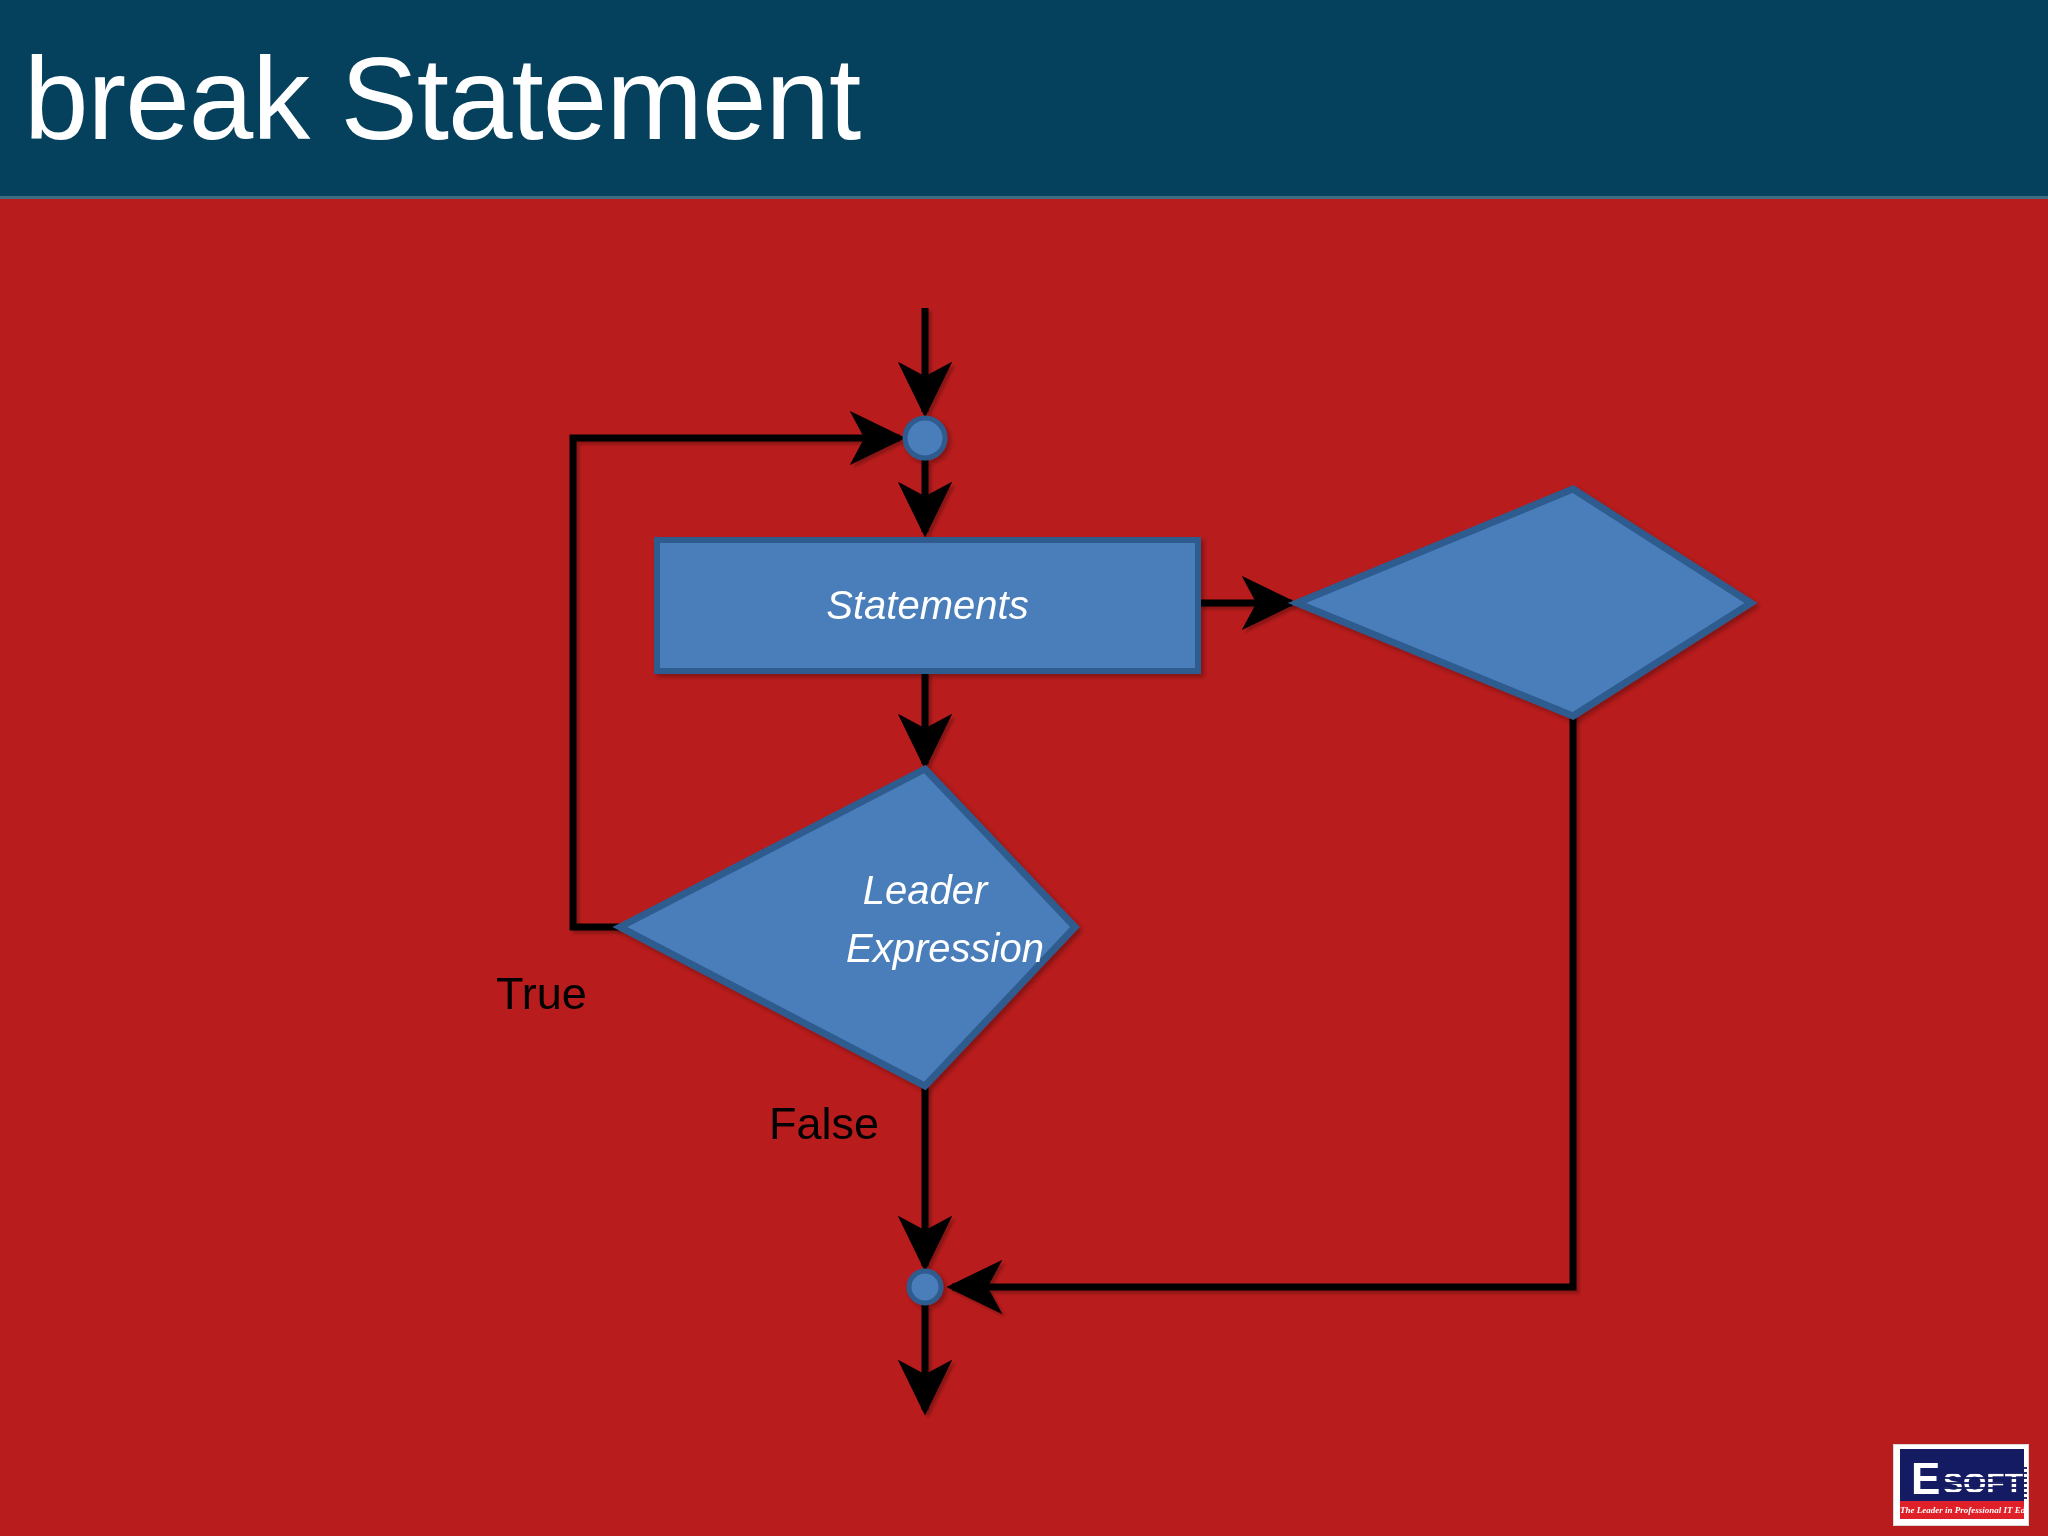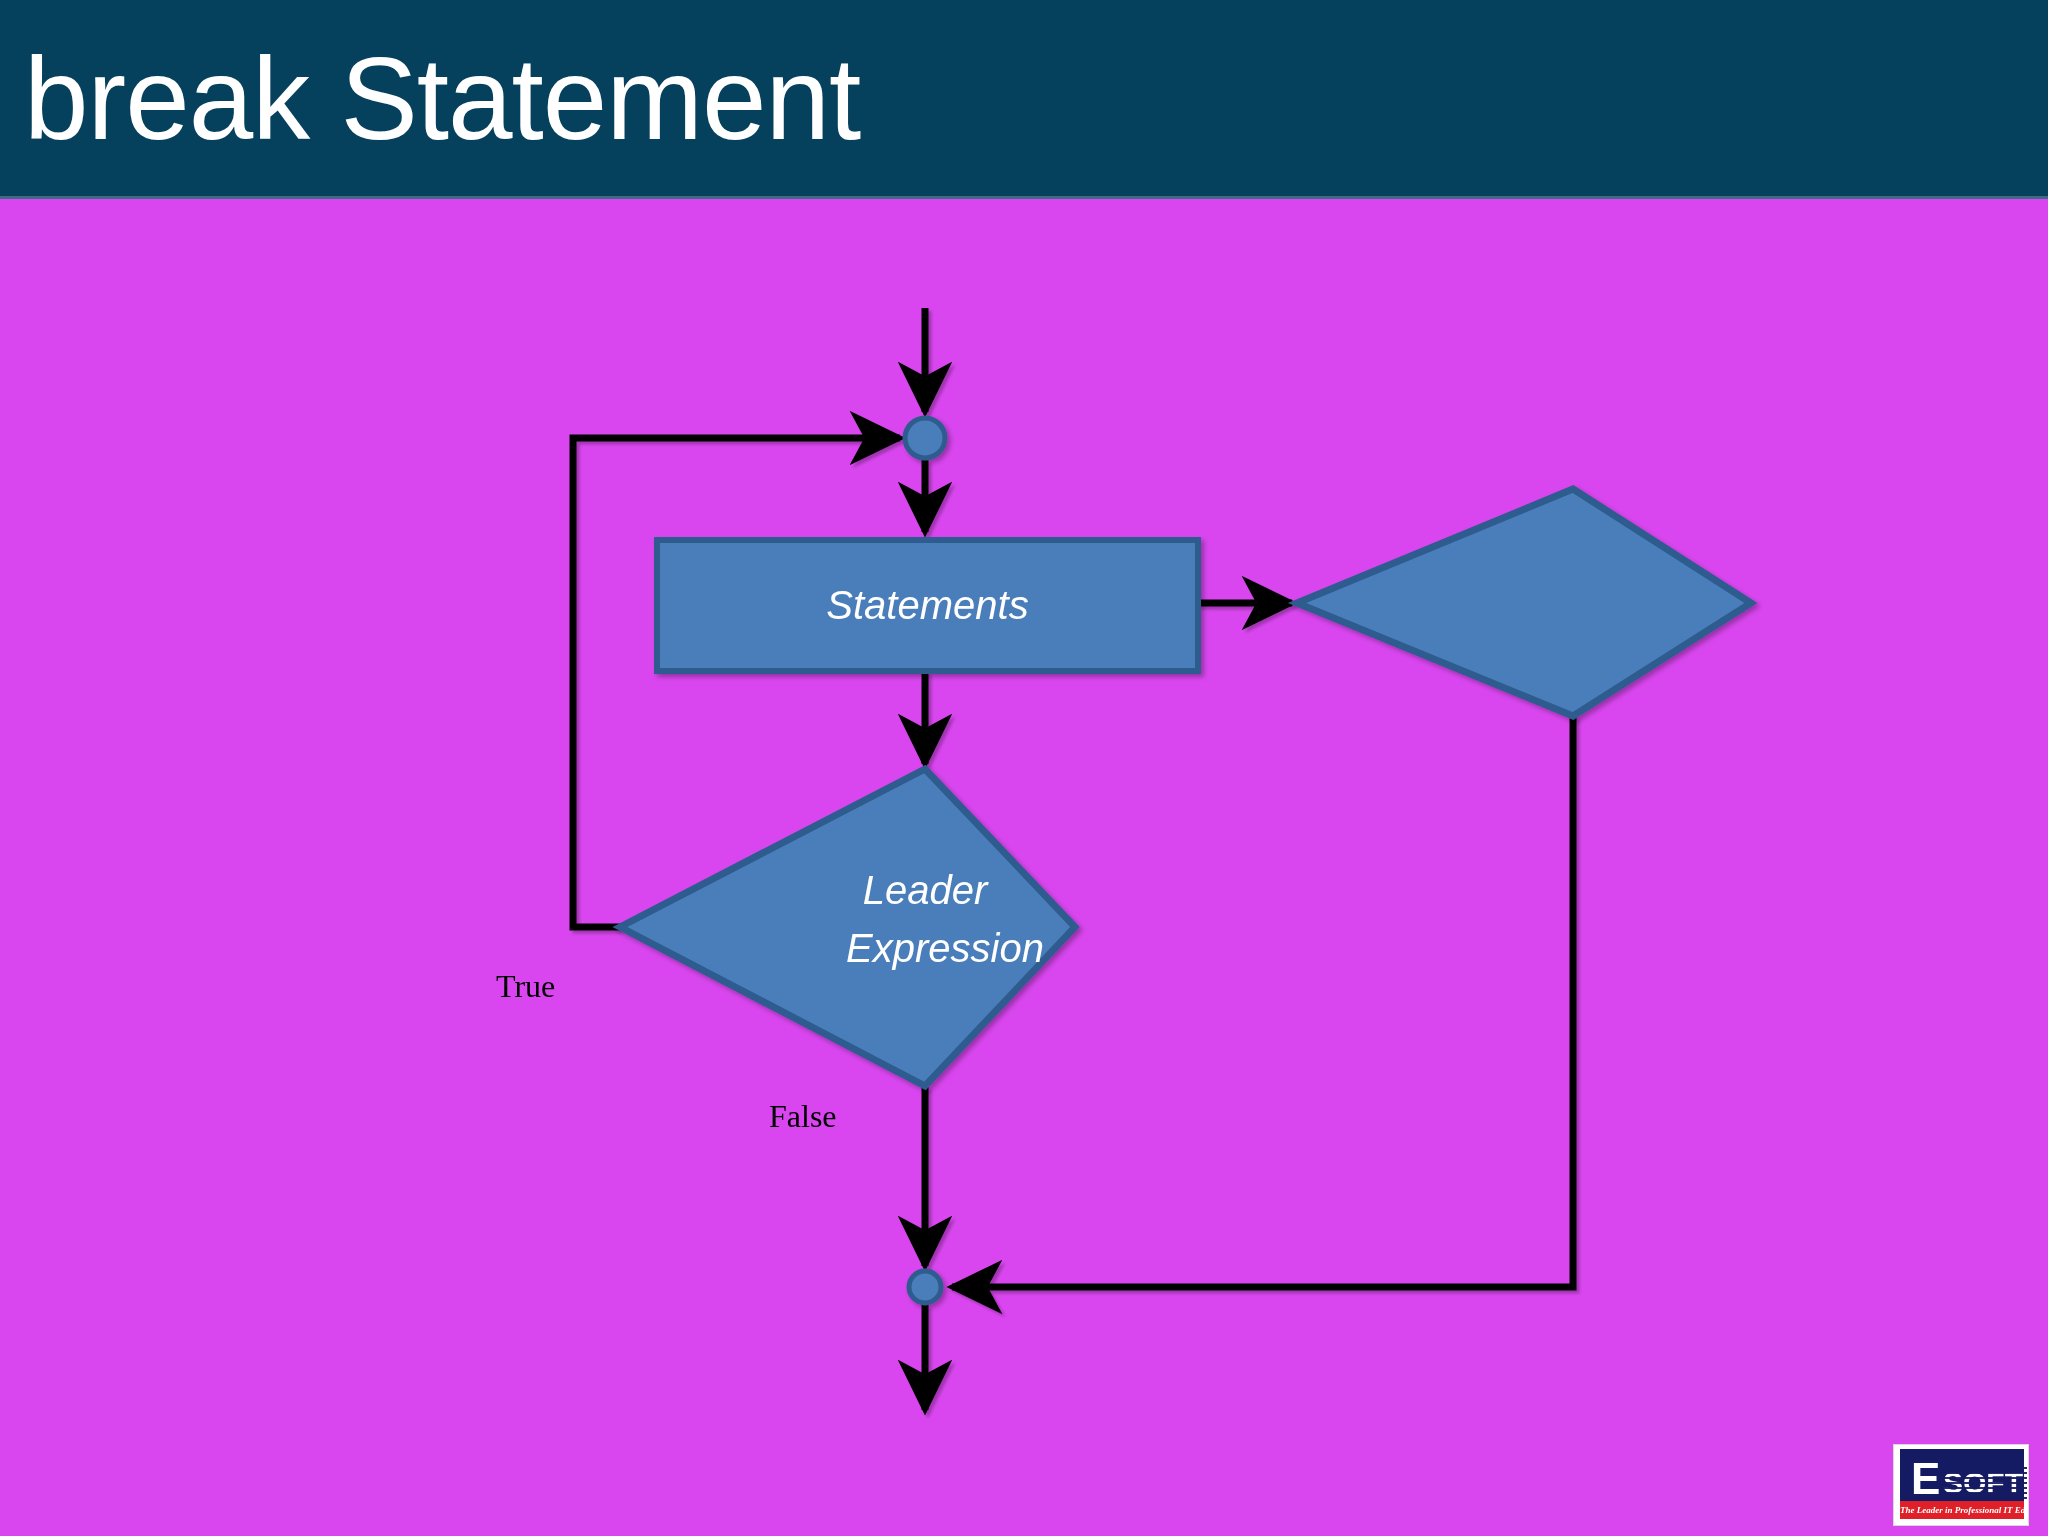--- a/index.html
+++ b/index.html
@@ -7,21 +7,21 @@
     padding: 0;
     background: #ffffff;
   }
   body {
     font-family: "Liberation Sans", sans-serif;
   }
   #slide {
     position: relative;
     width: 2048px;
     height: 1536px;
-    background: #d946ef;
+    background: #b91c1c;
     overflow: hidden;
   }
   
   #header-band {
     position: absolute;
     left: 0;
     top: 0;
     width: 2048px;
     height: 198px;
     background: #05405c;
@@ -70,23 +70,23 @@
     white-space: pre-line;
     line-height: 1.12;
     display: flex;
     align-items: center;
     justify-content: center;
     font-style: italic;
   }
   .edge-label {
     position: absolute;
     color: #000000;
-    font-size: 32px;
+    font-size: 45px;
     font-weight: 400;
-    font-family: Liberation Serif, serif;
+    font-family: Liberation Sans, sans-serif;
     white-space: nowrap;
   }
 
   
   #esoft-logo {
     position: absolute;
     left: 1893px;
     top: 1444px;
     width: 136px;
     height: 82px;

